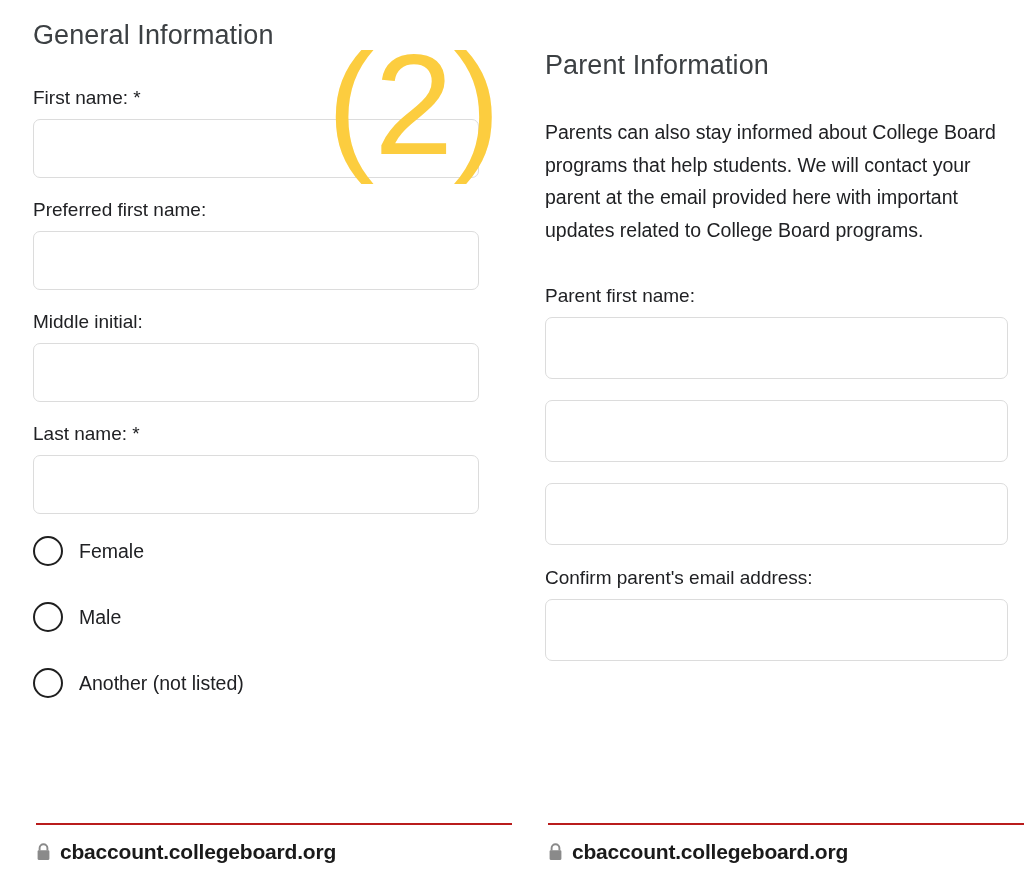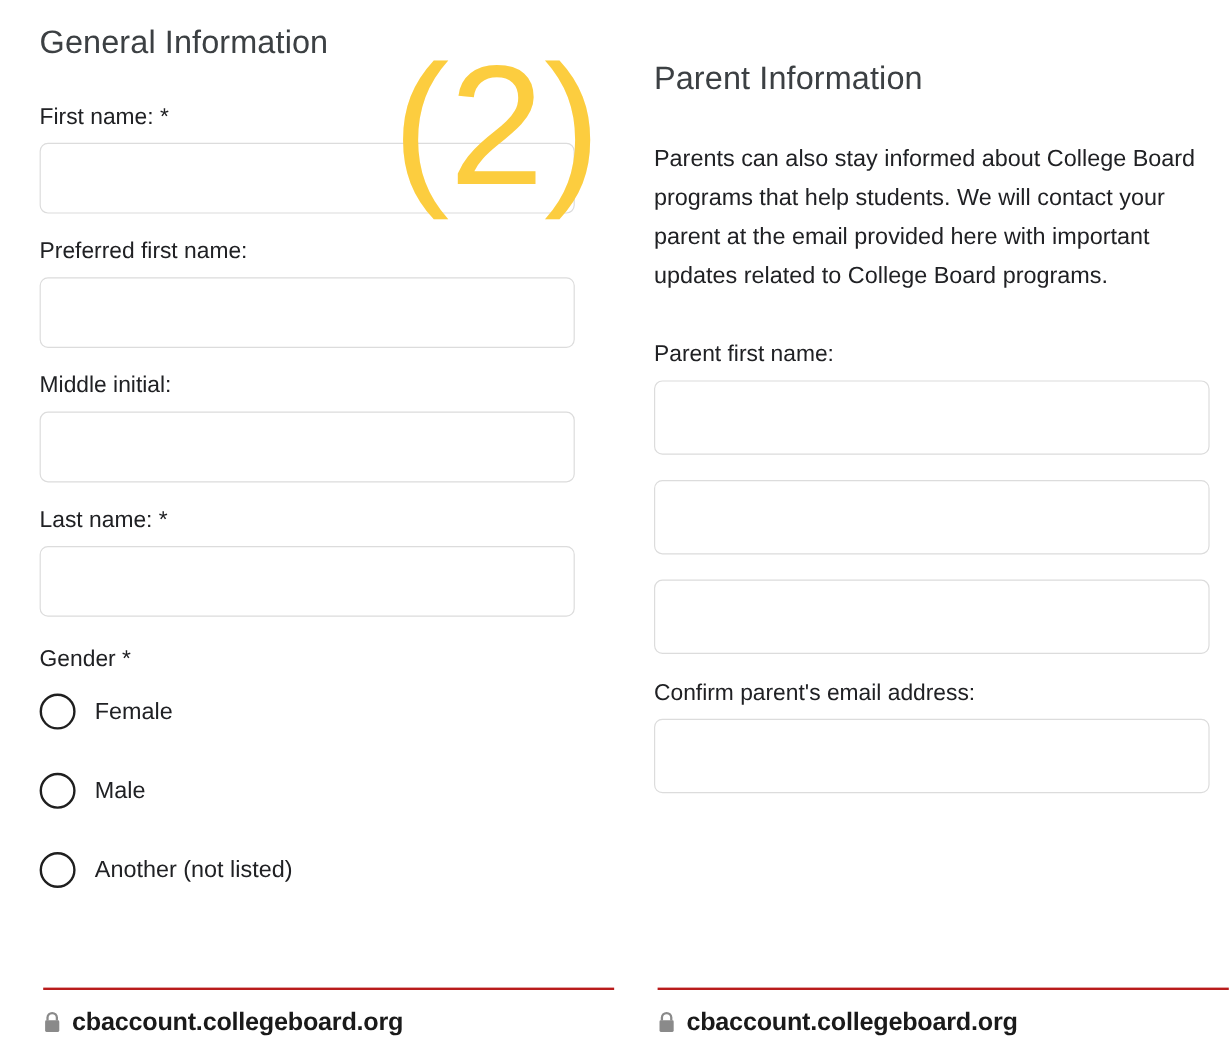--- a/index.html
+++ b/index.html
@@ -209,21 +209,20 @@
       <div class="field-group">
         <label class="field-label">Middle initial:</label>
         <input class="field-input" type="text" value="" style="">
       </div>
 
       <div class="field-group">
         <label class="field-label">Last name: *</label>
         <input class="field-input" type="text" value="" style="">
       </div>
 
-      <div class="radio-group-label">Gender *</div>
 
       <div class="radio-row">
         <span class="radio-circle"></span>
         <span class="radio-label">Female</span>
       </div>
 
       <div class="radio-row">
         <span class="radio-circle"></span>
         <span class="radio-label">Male</span>
       </div>

